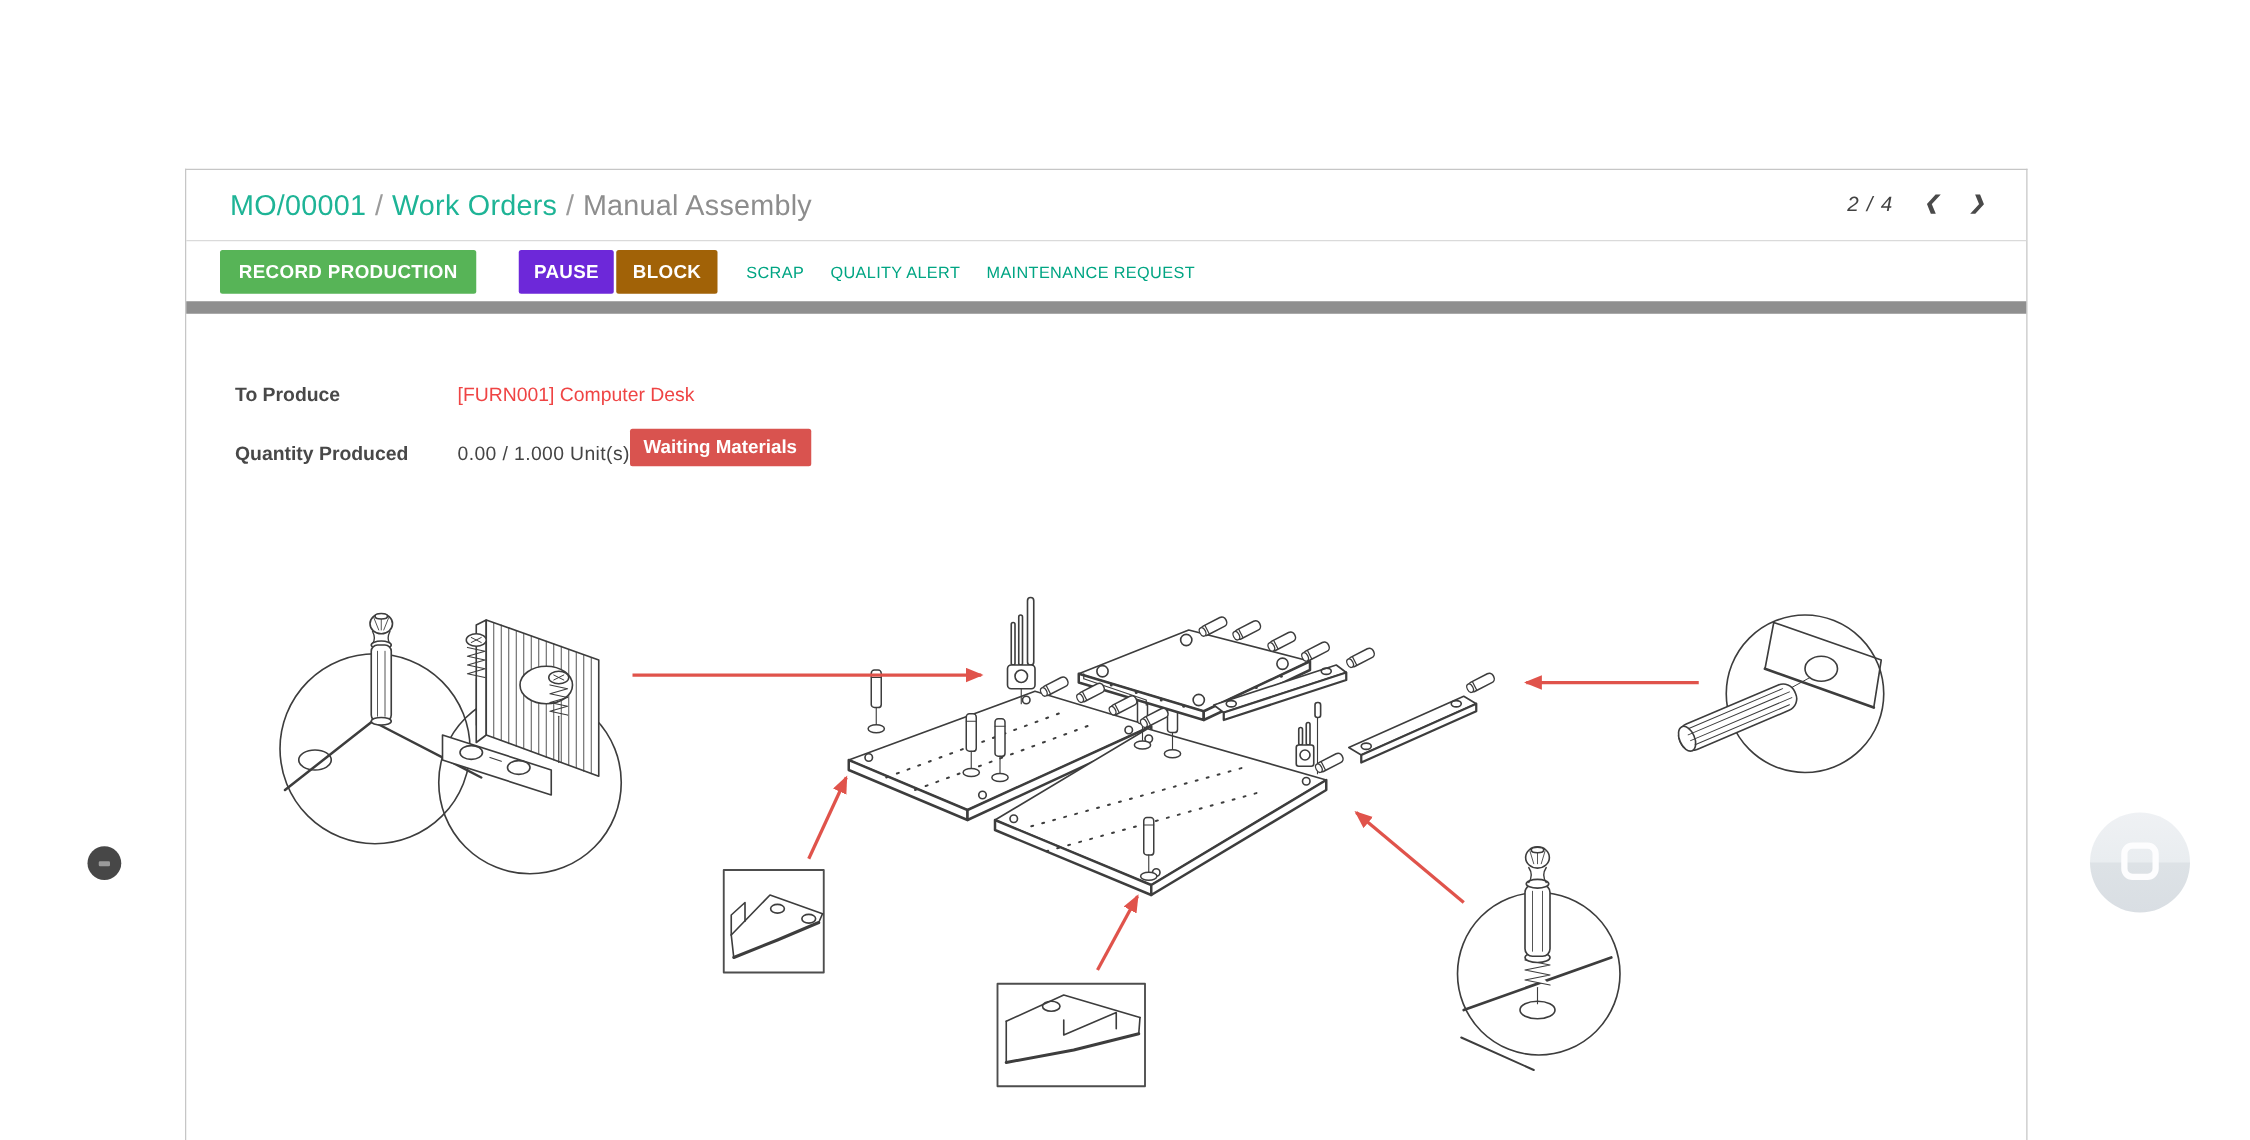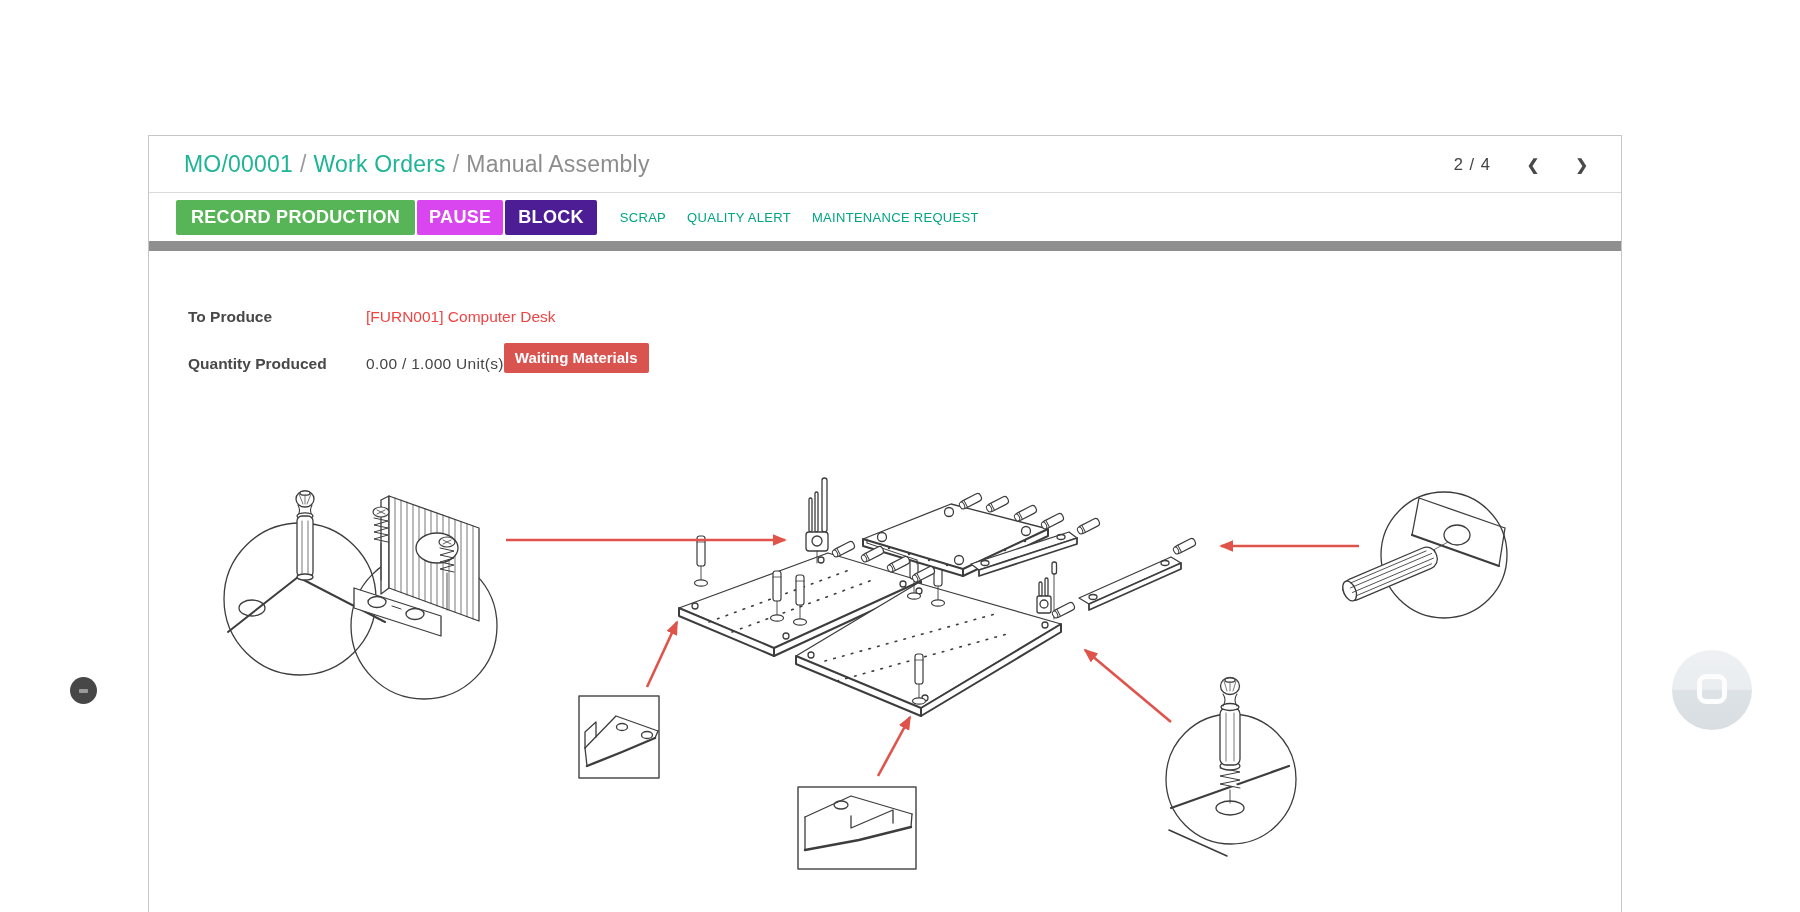--- a/index.html
+++ b/index.html
@@ -18,31 +18,31 @@
   
   .card { position:absolute; left:148px; top:135px; width:1474px; height:777px;
     background:#fff; border:1px solid #c6c6c6; border-bottom:none; }
 
   .card-header { height:57px; border-bottom:1px solid #dadada; display:flex;
     align-items:center; padding:0 33px 0 35px; }
   .breadcrumb { font-size:23px; letter-spacing:.2px; white-space:nowrap; }
   .breadcrumb .lnk { color:#1eb496; cursor:pointer; }
   .breadcrumb .sep { color:#9b9b9b; padding:0 7px; }
   .breadcrumb .cur { color:#8d8d8d; }
-  .pager { margin-left:auto; display:flex; align-items:center; gap:36px; }
+  .pager { margin-left:auto; display:flex; align-items:flex-start; gap:24px;font-style:italic; }
   .pager .cnt { font-size:16.5px; color:#424242; letter-spacing:1px; }
   .pager .chv { font-size:15px; color:#4a4a4a; font-weight:bold; cursor:pointer; line-height:1; }
 
   .action-bar { height:48px; display:flex; align-items:center; padding-left:27px; }
   .btn { height:35px; border:none; border-radius:2px; color:#fff; font-family:inherit;
-    font-weight:bold; font-size:18px; letter-spacing:.3px; padding:0 15px;
+    font-weight:bold; font-size:15px; letter-spacing:.3px; padding:0 15px;
     margin-right:2px; cursor:pointer; }
   .btn.green { background:#57b457; }
-  .btn.orange { background:#d946ef; padding:0 12px; }
-  .btn.red { background:#4c1d95; padding:0 13px; }
+  .btn.orange { background:#6d28d9; padding:0 12px;margin-left:32px; }
+  .btn.red { background:#a16207; padding:0 13px; }
   .lnk-btn { background:none; border:none; font-family:inherit; color:#00a583; font-weight:normal;
     font-size:13px; letter-spacing:.3px; margin-left:21px; cursor:pointer; }
 
   .progress-bar { height:10px; background:#8f8f8f; width:100%; }
 
   .fields { margin:57px 0 0 39px; }
   .field-row { display:flex; align-items:flex-end; margin-bottom:9px; font-size:15.5px; }
   .field-label { width:178px; font-weight:bold; color:#484848; }
   .field-value { color:#454545; }
   .field-value.link { color:#ef4444; cursor:pointer; }

